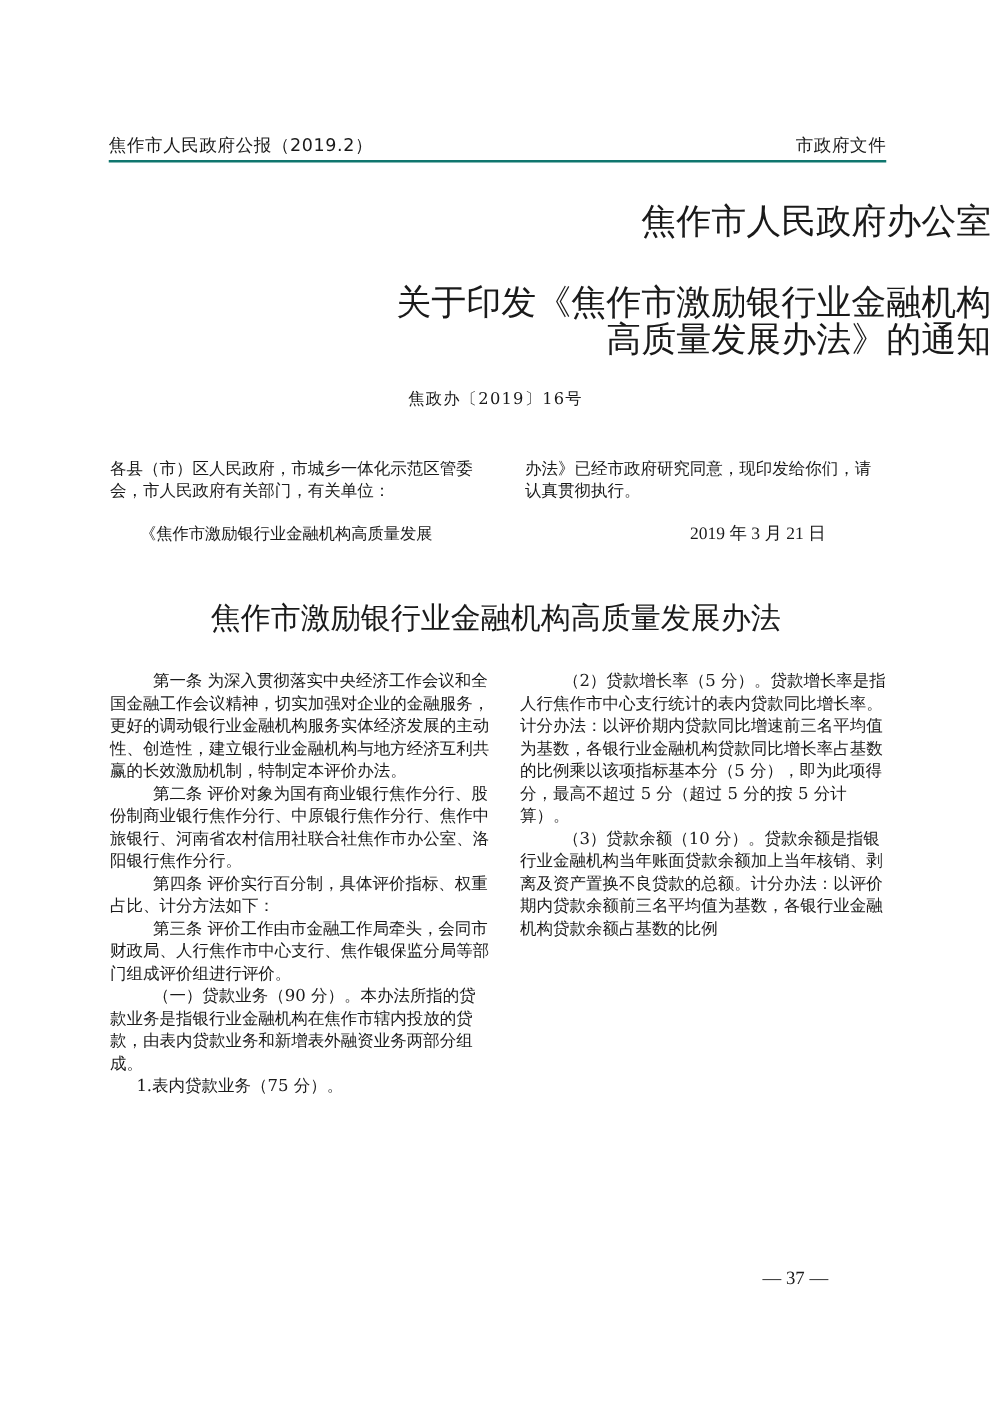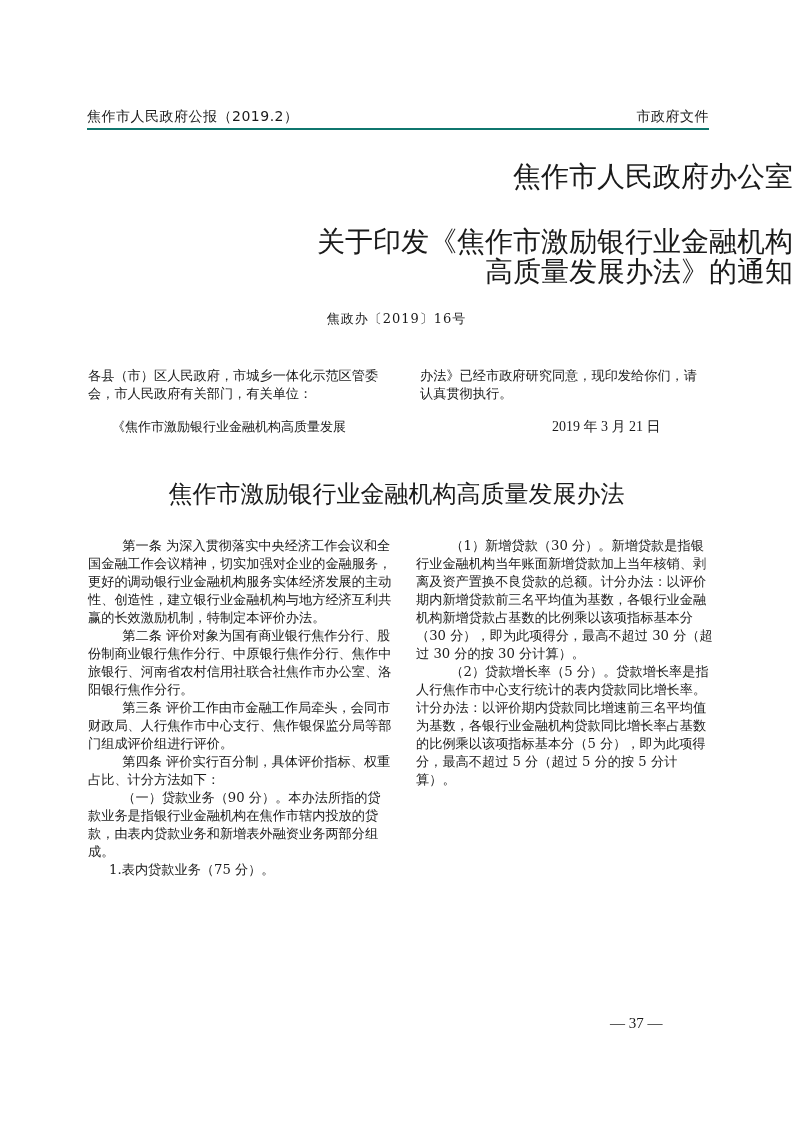--- a/index.html
+++ b/index.html
@@ -41,24 +41,24 @@
 <div class="col notice-left">各县（市）区人民政府，市城乡一体化示范区管委会，市人民政府有关部门，有关单位：</div>
 <div class="notice-indent">《焦作市激励银行业金融机构高质量发展</div>
 <div class="col notice-right">办法》已经市政府研究同意，现印发给你们，请认真贯彻执行。</div>
 <div class="date">2019 年 3 月 21 日</div>
 
 <div class="section-title">焦作市激励银行业金融机构高质量发展办法</div>
 
 <div class="col body-left">
   <p class="para deep">第一条 为深入贯彻落实中央经济工作会议和全国金融工作会议精神，切实加强对企业的金融服务，更好的调动银行业金融机构服务实体经济发展的主动性、创造性，建立银行业金融机构与地方经济互利共赢的长效激励机制，特制定本评价办法。</p>
   <p class="para deep">第二条 评价对象为国有商业银行焦作分行、股份制商业银行焦作分行、中原银行焦作分行、焦作中旅银行、河南省农村信用社联合社焦作市办公室、洛阳银行焦作分行。</p>
+  <p class="para deep">第四条 评价实行百分制，具体评价指标、权重占比、计分方法如下：</p>
   <p class="para deep">第三条 评价工作由市金融工作局牵头，会同市财政局、人行焦作市中心支行、焦作银保监分局等部门组成评价组进行评价。</p>
-  <p class="para deep">第四条 评价实行百分制，具体评价指标、权重占比、计分方法如下：</p>
   <p class="para deep">（一）贷款业务（90 分）。本办法所指的贷款业务是指银行业金融机构在焦作市辖内投放的贷款，由表内贷款业务和新增表外融资业务两部分组成。</p>
   <p class="para noindent">1.表内贷款业务（75 分）。</p>
 </div>
 
 <div class="col body-right">
-  <p class="para deep">（1）新增贷款（30 分）。新增贷款是指银行业金融机构当年账面新增贷款加上当年核销、剥离及资产置换不良贷款的总额。计分办法：以评价期内新增贷款前三名平均值为基数，各银行业金融机构新增贷款占基数的比例乘以该项指标基本分（30 分），即为此项得分，最高不超过 30 分（超过 30 分的按 30 分计算）。</p>
   <p class="para deep">（2）贷款增长率（5 分）。贷款增长率是指人行焦作市中心支行统计的表内贷款同比增长率。计分办法：以评价期内贷款同比增速前三名平均值为基数，各银行业金融机构贷款同比增长率占基数的比例乘以该项指标基本分（5 分），即为此项得分，最高不超过 5 分（超过 5 分的按 5 分计算）。</p>
+  <p class="para deep">（3）贷款余额（10 分）。贷款余额是指银行业金融机构当年账面贷款余额加上当年核销、剥离及资产置换不良贷款的总额。计分办法：以评价期内贷款余额前三名平均值为基数，各银行业金融机构贷款余额占基数的比例</p>
 </div>
 
 <div class="pageno">— 37 —</div>
 
 </body></html>

